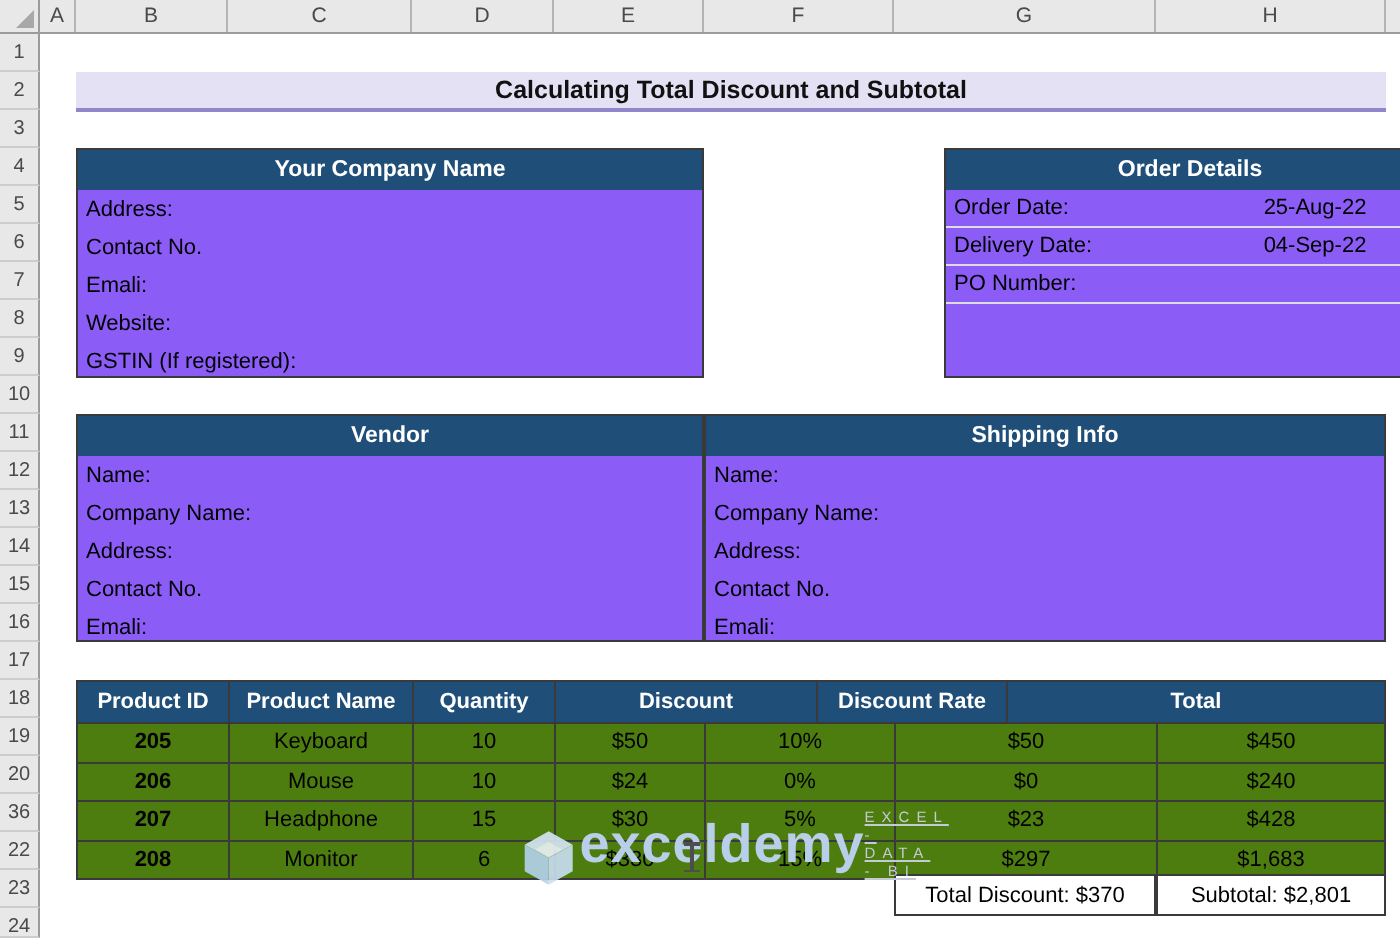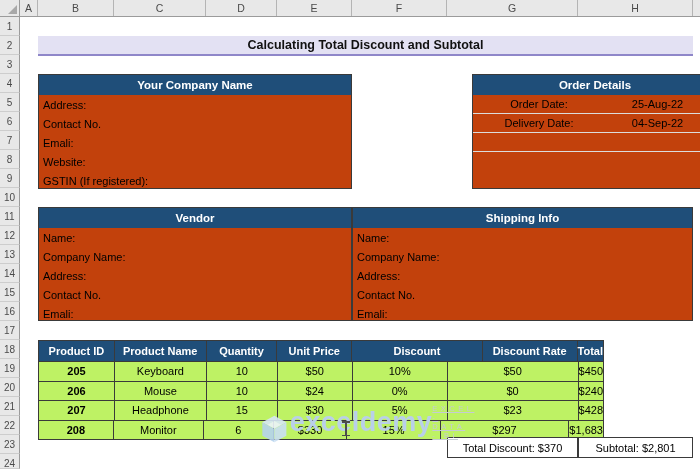--- a/index.html
+++ b/index.html
@@ -19,30 +19,30 @@
         border-right:1px solid #9b9b9b; border-bottom:1px solid #cdcdcd;
         font-size:10px; color:#4a4a4a; display:flex; align-items:center; justify-content:center; overflow:hidden; }
 
   
   .title-cell { position:absolute; left:38px; top:36px; width:655px; height:20px;
     background:#e3e1f3; border-bottom:2px solid #8f87c9;
     display:flex; align-items:center; justify-content:center;
     font-weight:bold; font-size:12.5px; color:#111; }
 
   
-  .box { position:absolute; border:1.5px solid #3a3a3a; background:#c2410c; }
+  .box { position:absolute; border:1.5px solid #3a3a3a; background:#8b5cf6; }
   .box-head { height:20px; background:#1f4e79; color:#fff; font-weight:bold; font-size:11.5px;
     display:flex; align-items:center; justify-content:center; }
   .frow { height:19px; display:flex; align-items:center; font-size:11px; color:#000; padding-left:4px; }
   .orow { height:19px; display:flex; align-items:center; font-size:11px; color:#000; border-bottom:1px solid #dcdcdc; }
-  .olabel { width:128px; padding-left:4px;text-align:center; }
+  .olabel { width:128px; padding-left:4px; }
   .ovalue { width:113px; text-align:center; }
 
   
-  .ptable { position:absolute; left:38px; top:340px; width:566px; border:1.5px solid #3a3a3a; background:#bef264; }
+  .ptable { position:absolute; left:38px; top:340px; width:655px; border:1.5px solid #3a3a3a; background:#4d7c0f; }
   .prow { display:flex; }
   .phead { height:20px; background:#1f4e79; }
   .pdata { height:19.5px; border-top:1.5px solid #3a3a3a; }
   .pc { display:flex; align-items:center; justify-content:center; font-size:11px; color:#000;
         border-right:1.5px solid #3a3a3a; }
   .pc:last-child { border-right:none; }
   .phead .pc { color:#fff; font-weight:bold; }
   .c1{width:76px;font-weight:bold;} .c2{width:92px;} .c3{width:71px;} .c4{width:75px;} .c5{width:95px;} .c6{width:131px;} .c7{flex:1;}
   .total-cell { position:absolute; height:21px; border:1.5px solid #3a3a3a; background:#fff;
     display:flex; align-items:center; justify-content:center; font-size:11px; font-weight:normal; color:#000; }
@@ -94,21 +94,21 @@
     <div class="rh" style="top:207px">11</div>
     <div class="rh" style="top:226px">12</div>
     <div class="rh" style="top:245px">13</div>
     <div class="rh" style="top:264px">14</div>
     <div class="rh" style="top:283px">15</div>
     <div class="rh" style="top:302px">16</div>
     <div class="rh" style="top:321px">17</div>
     <div class="rh" style="top:340px">18</div>
     <div class="rh" style="top:359px">19</div>
     <div class="rh" style="top:378px">20</div>
-    <div class="rh" style="top:397px">21</div>
+    <div class="rh" style="top:397px">36</div>
     <div class="rh" style="top:416px">22</div>
     <div class="rh" style="top:435px">23</div>
     <div class="rh" style="top:454px;height:15px;align-items:flex-start;line-height:19px">24</div>
   </div>
 
   <div class="title-cell">Calculating Total Discount and Subtotal</div>
 
   <div class="box" style="left:38px;top:74px;width:314px;height:115px">
     <div class="box-head">Your Company Name</div>
     <div class="frow">Address:</div>
@@ -122,20 +122,21 @@
     <div class="box-head">Order Details</div>
     <div class="orow">
       <span class="olabel">Order Date:</span>
       <span class="ovalue">25-Aug-22</span>
     </div>
     <div class="orow">
       <span class="olabel">Delivery Date:</span>
       <span class="ovalue">04-Sep-22</span>
     </div>
     <div class="orow">
+      <span class="olabel">PO Number:</span>
     </div>
   </div>
 
   <div class="box" style="left:38px;top:207px;width:314px;height:114px">
     <div class="box-head">Vendor</div>
     <div class="frow">Name:</div>
     <div class="frow">Company Name:</div>
     <div class="frow">Address:</div>
     <div class="frow">Contact No.</div>
     <div class="frow">Emali:</div>
@@ -148,21 +149,20 @@
     <div class="frow">Address:</div>
     <div class="frow">Contact No.</div>
     <div class="frow">Emali:</div>
   </div>
 
   <div class="ptable">
     <div class="prow phead">
       <div class="pc c1">Product ID</div>
       <div class="pc c2">Product Name</div>
       <div class="pc c3">Quantity</div>
-      <div class="pc c4">Unit Price</div>
       <div class="pc c6">Discount</div>
       <div class="pc c5">Discount Rate</div>
       <div class="pc c7">Total</div>
     </div>
     <div class="prow pdata">
       <div class="pc c1">205</div>
       <div class="pc c2">Keyboard</div>
       <div class="pc c3">10</div>
       <div class="pc c4">$50</div>
       <div class="pc c5">10%</div>

